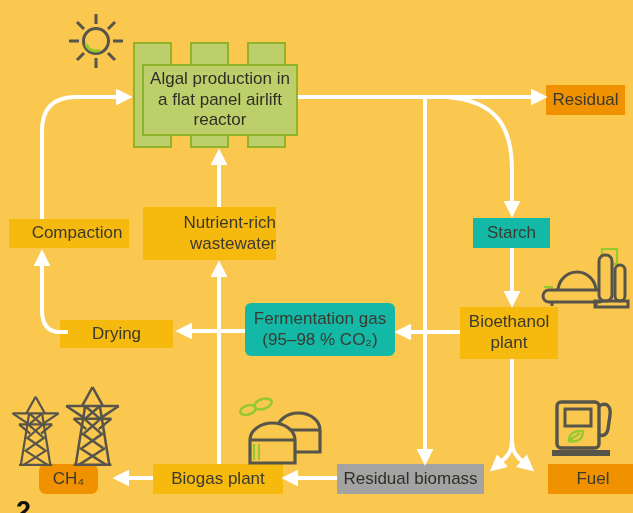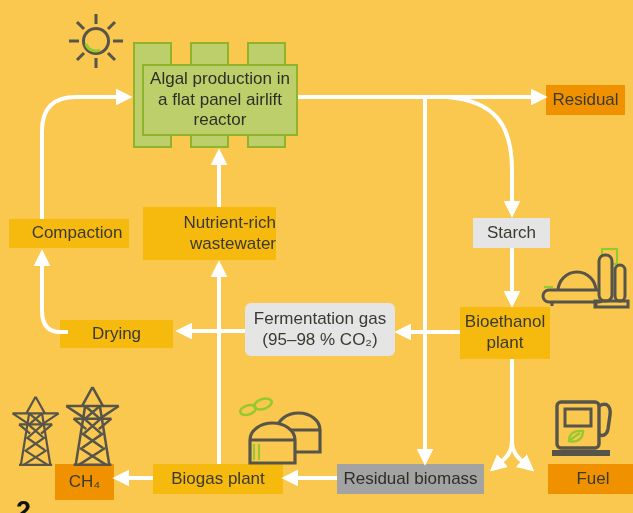--- a/index.html
+++ b/index.html
@@ -8,21 +8,21 @@
     background:#FBC84F;
     font-family:"Liberation Sans",sans-serif;
     color:#3B3A30;
   }
   .node{
     position:absolute;display:flex;align-items:center;justify-content:center;
     text-align:center;font-size:17px;line-height:1.22;box-sizing:border-box;
   }
   .gold{background:#F6B90D;}
   .orange{background:#F09200;}
-  .blue{background:#e5e5e5;}
+  .blue{background:#14b8a6;}
   .green{background:#a3a3a3;color:#2F2E26;}
   .panelbox{
     background:#BDCF6A;border:2.5px solid #8FB32B;color:#2F2E26;
   }
   .panel{
     position:absolute;background:#BDCF6A;border:2.5px solid #8FB32B;
     box-sizing:border-box;
   }
   .iconwrap{position:absolute;}
   #figure-label{
@@ -38,22 +38,22 @@
 <div class="panel" style="left:190px;top:42px;width:39px;height:106px;"></div>
 <div class="panel" style="left:247px;top:42px;width:39px;height:106px;"></div>
 
 <div class="node panelbox" style="left:142px;top:64px;width:156px;height:72px;padding:0 4px;">Algal production in a flat panel airlift reactor</div>
 <div class="node orange" style="left:546px;top:85px;width:79px;height:30px;">Residual</div>
 <div class="node gold" style="left:9px;top:219px;width:120px;height:29px;padding-left:16px;">Compaction</div>
 <div class="node gold" style="left:143px;top:207px;width:133px;height:53px;text-align:right;">Nutrient-rich wastewater</div>
 <div class="node gold" style="left:60px;top:320px;width:113px;height:28px;">Drying</div>
 <div class="node blue" style="left:245px;top:303px;width:150px;height:53px;border-radius:6px;">Fermentation gas (95–98 % CO₂)</div>
 <div class="node blue" style="left:473px;top:218px;width:77px;height:30px;">Starch</div>
-<div class="node gold" style="left:460px;top:307px;width:90px;height:52px;">Bioethanol plant</div>
-<div class="node orange" style="left:55px;top:464px;width:59px;height:36px;">CH₄</div>
+<div class="node gold" style="left:460px;top:307px;width:98px;height:52px;">Bioethanol plant</div>
+<div class="node orange" style="left:39px;top:464px;width:59px;height:30px;border-radius:7px;">CH₄</div>
 <div class="node gold" style="left:153px;top:464px;width:130px;height:30px;">Biogas plant</div>
 <div class="node green" style="left:337px;top:464px;width:147px;height:30px;">Residual biomass</div>
 <div class="node orange" style="left:535px;top:464px;width:90px;height:30px;margin-left:13px;">Fuel</div>
 
 <svg id="arrow-layer" width="633" height="513" viewBox="0 0 633 513">
   <defs>
     <marker id="ah" viewBox="0 0 4 4" refX="0.5" refY="2" markerWidth="4.2" markerHeight="4.2" orient="auto" markerUnits="strokeWidth">
       <path d="M0 0 L4 2 L0 4 Z" fill="#FFFFFF"></path>
     </marker>
   </defs>

